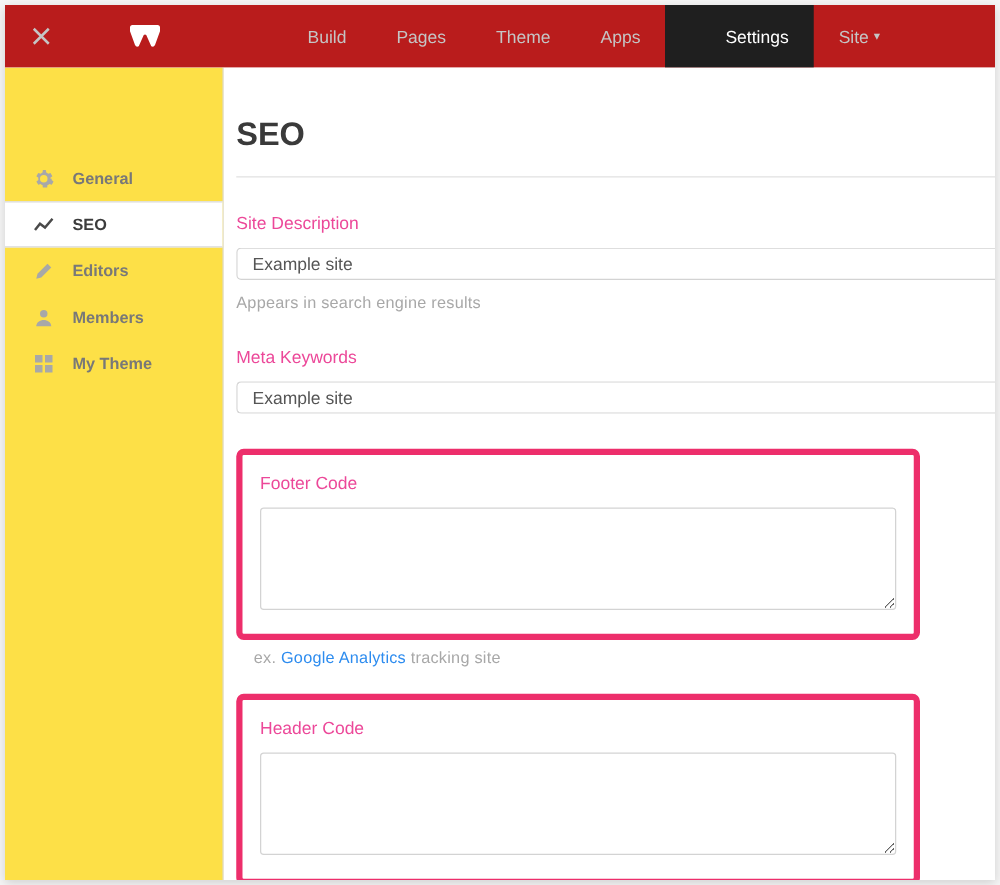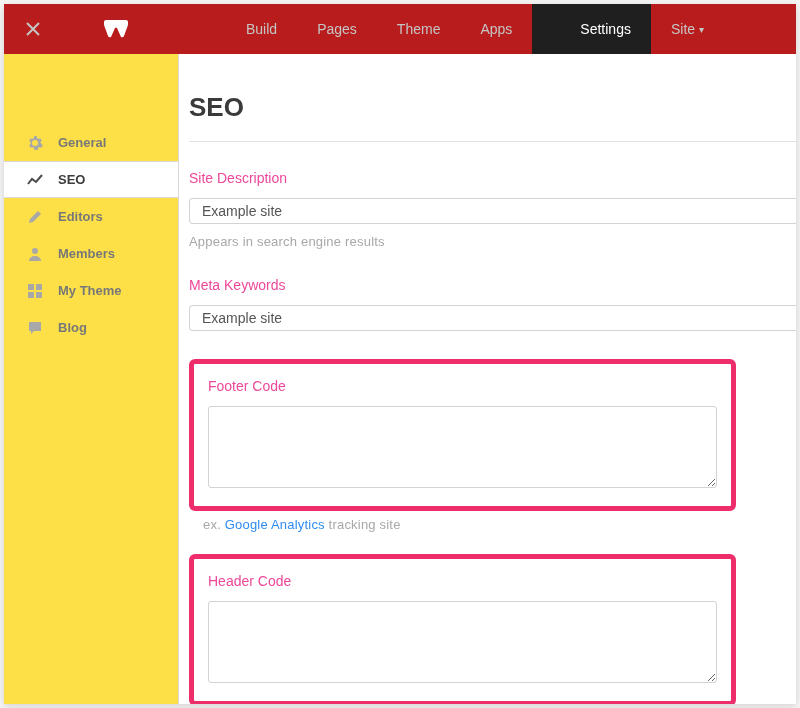--- a/index.html
+++ b/index.html
@@ -269,28 +269,20 @@
         <span class="icon">
           <svg width="16" height="16" viewBox="0 0 16 16">
               <rect x="1" y="1" width="6" height="6" fill="currentColor"></rect>
               <rect x="9" y="1" width="6" height="6" fill="currentColor"></rect>
               <rect x="1" y="9" width="6" height="6" fill="currentColor"></rect>
               <rect x="9" y="9" width="6" height="6" fill="currentColor"></rect>
             </svg>
         </span>
         <span>My Theme</span>
       </div>
-      <div class="sidebar-item">
-        <span class="icon">
-          <svg width="16" height="16" viewBox="0 0 16 16">
-              <path fill="currentColor" d="M2 2h12v9H7l-3 3v-3H2V2z"></path>
-            </svg>
-        </span>
-        <span>Blog</span>
-      </div>
     </div>
 
     <div class="main">
       <div class="content">
         <div class="page-title">SEO</div>
 
         <div class="field-group">
           <div class="field-label">Site Description</div>
           <input class="field-input" type="text" value="Example site" style="">
           <div class="field-help">Appears in search engine results</div>

